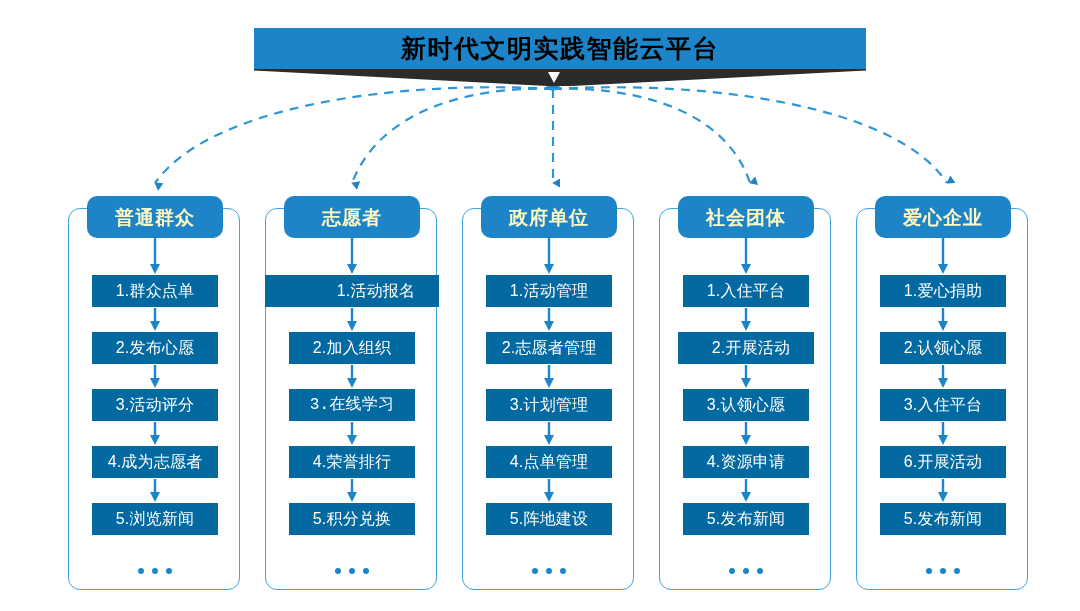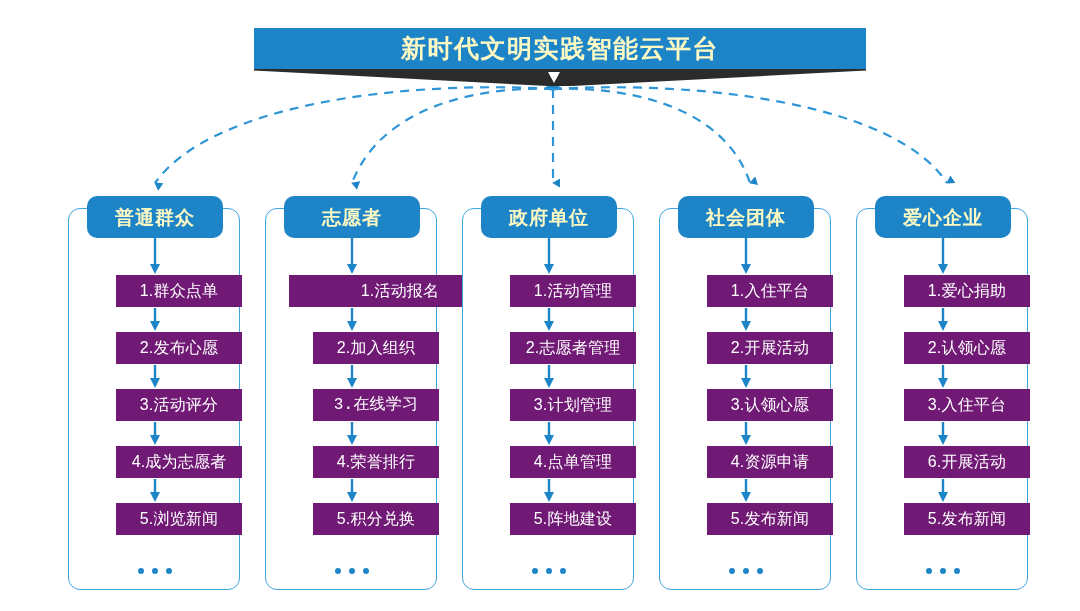--- a/index.html
+++ b/index.html
@@ -26,21 +26,21 @@
     top: 28px;
     width: 612px;
     height: 41px;
     background: #1d85c7;
     display: flex;
     align-items: center;
     justify-content: center;
     z-index: 5;
   }
   #title-text {
-    color: #fef9c3;
+    color: #000000;
     font-size: 25px;
     font-weight: bold;
     letter-spacing: 1.5px;
     line-height: 1;
     white-space: nowrap;
   }
 
   
   #banner-shadow {
     position: absolute;
@@ -112,26 +112,25 @@
     height: 37px;
     z-index: 2;
   }
 
   .item-box {
     position: absolute;
     left: 50%;
     transform: translateX(-50%);
     width: 126px;
     height: 32px;
-    background: #701a75;
+    background: #0369a1;
     display: flex;
     align-items: center;
     justify-content: center;
     z-index: 3;
-    margin-left: 24px;
   }
   .item-label {
     color: #ffffff;
     font-size: 16px;
     line-height: 1;
     white-space: nowrap;
     letter-spacing: 0.2px;
   }
   .gap-arrow {
     position: absolute;
@@ -341,21 +340,21 @@
           <line x1="6" y1="0" x2="6" y2="27" stroke="#1d85c7" stroke-width="2.4"></line>
           <polygon points="1,26 11,26 6,36" fill="#1d85c7"></polygon>
         </svg>
         <div class="item-box" style="top: 79px;">
           <span class="item-label">1.入住平台</span>
         </div>
         <svg class="gap-arrow" viewBox="0 0 12 25" style="top: 111px;">
           <line x1="6" y1="1" x2="6" y2="15" stroke="#1d85c7" stroke-width="2.4"></line>
           <polygon points="1,14 11,14 6,24" fill="#1d85c7"></polygon>
         </svg>
-        <div class="item-box" style="top: 136px;">
+        <div class="item-box" style="top: 136px; padding-left: 10px;">
           <span class="item-label">2.开展活动</span>
         </div>
         <svg class="gap-arrow" viewBox="0 0 12 25" style="top: 168px;">
           <line x1="6" y1="1" x2="6" y2="15" stroke="#1d85c7" stroke-width="2.4"></line>
           <polygon points="1,14 11,14 6,24" fill="#1d85c7"></polygon>
         </svg>
         <div class="item-box" style="top: 193px;">
           <span class="item-label">3.认领心愿</span>
         </div>
         <svg class="gap-arrow" viewBox="0 0 12 25" style="top: 225px;">

